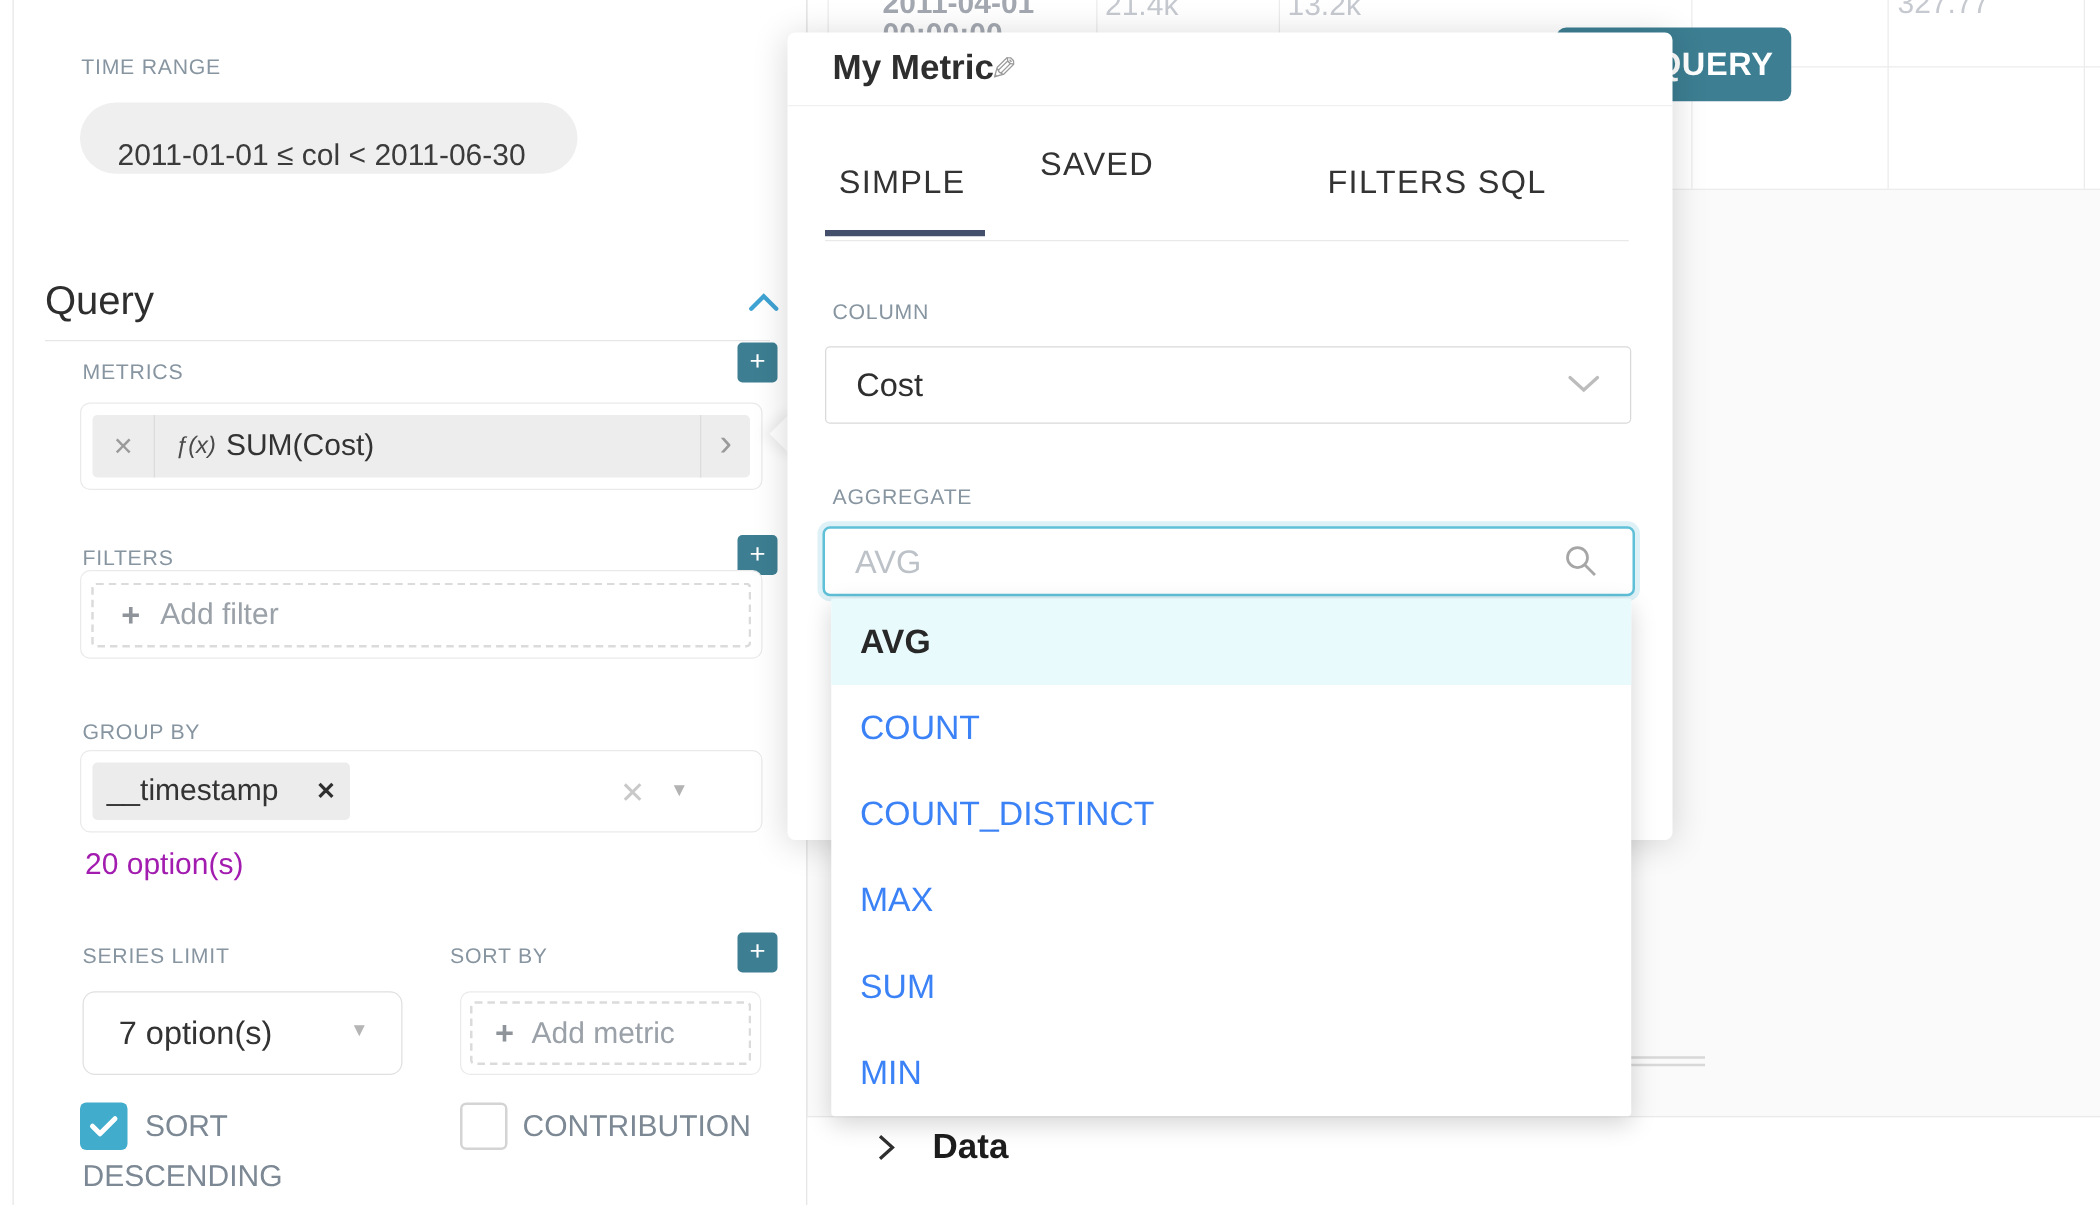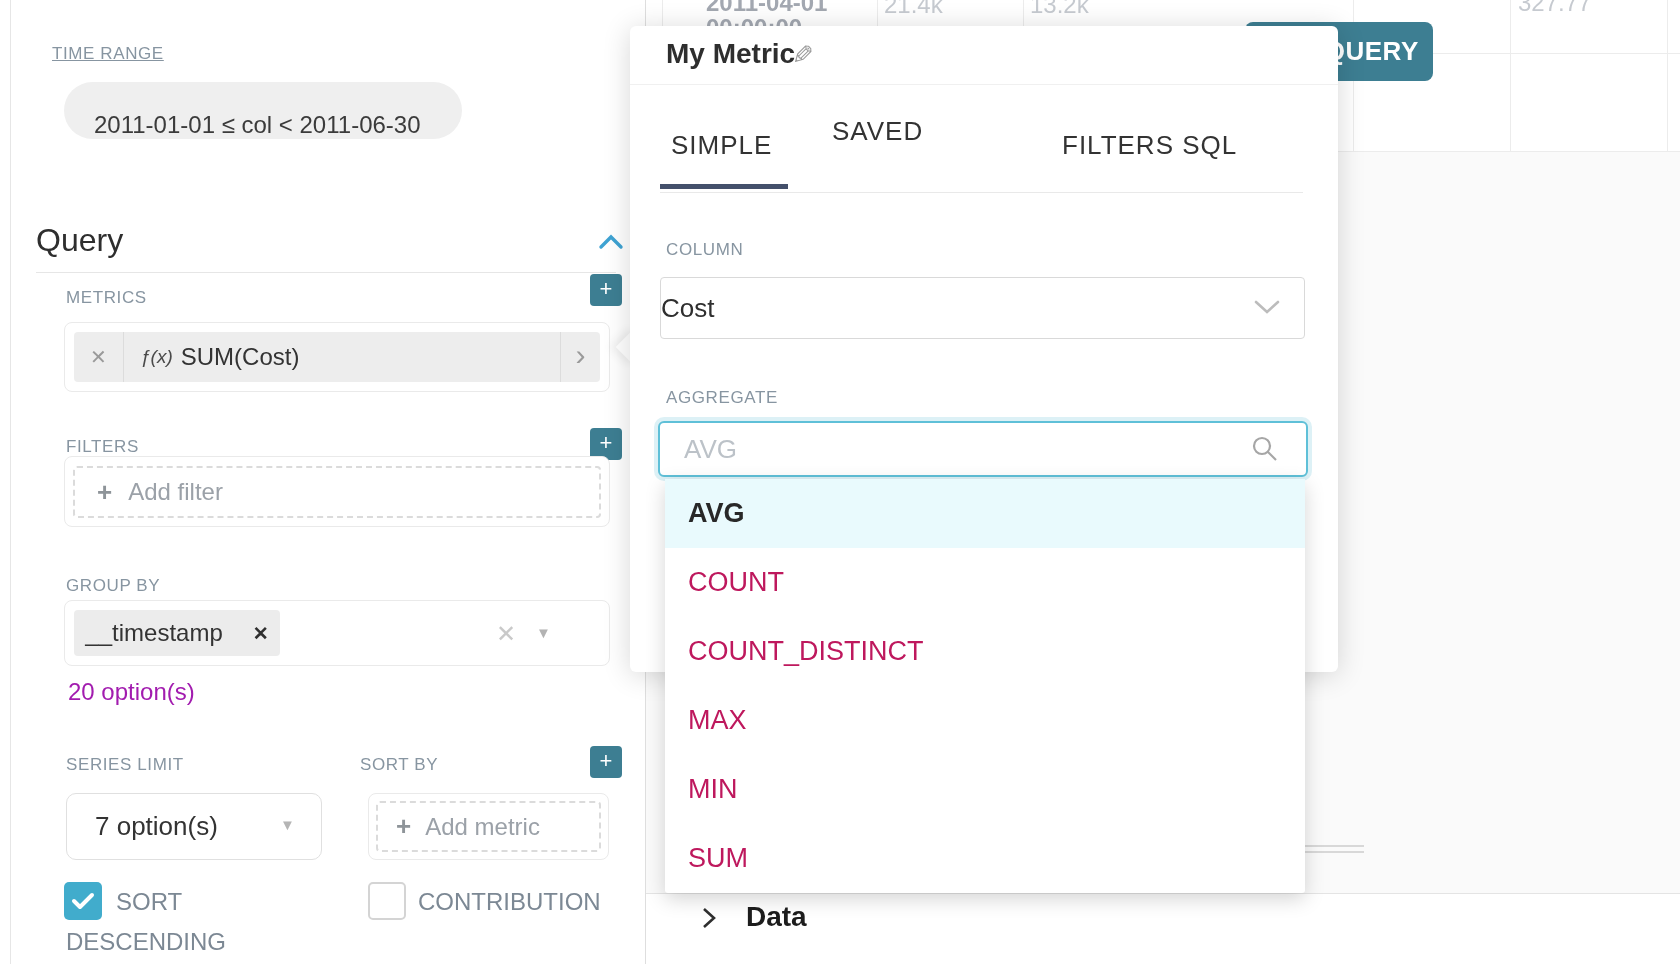--- a/index.html
+++ b/index.html
@@ -26,21 +26,21 @@
   #south-border { left:646px; top:893px; width:1034px; height:1px; background:#e4e4e4; z-index:3; }
   #data-panel { left:646px; top:894px; width:1034px; height:70px; background:#fff; z-index:3; }
   #data-chevron { left:700px; top:905px; z-index:4; }
   #data-title { left:746px; top:901px; font-size:28px; font-weight:700; color:#1d1d1d; z-index:4; }
 
   
   .cap-label { font-size:17px; font-weight:500; color:#8795a1; letter-spacing:.6px; z-index:2; }
   .plus-btn { width:32px; height:32px; background:#3d7e92; border-radius:4px; color:#fff; font-size:22px;
     display:flex; align-items:center; justify-content:center; z-index:2; line-height:1; padding-bottom:2px; }
 
-  #time-range-label { left:52px; top:44px;text-decoration:underline; }
+  #time-range-label { left:65px; top:44px; }
   #time-range-pill { left:64px; top:82px; width:398px; height:57px; background:#efefef; border-radius:29px;
     display:flex; align-items:flex-end; padding-left:30px; font-size:24px; color:#3b3b3b; z-index:2; }
 
   #query-title { left:36px; top:222px; font-size:32px; color:#2e2e2e; z-index:2; }
   #query-collapse { left:598px; top:233px; z-index:2; }
   #query-divider { left:36px; top:272px; width:580px; height:1px; background:#e6e6e6; z-index:2; }
 
   #metrics-label { left:66px; top:288px; }
   #metrics-add { left:590px; top:274px; }
   #metric-box { left:64px; top:322px; width:546px; height:70px; border:1px solid #eaeaea; border-radius:8px; background:#fff; z-index:2; }
@@ -95,33 +95,33 @@
 
   .tab { font-size:26px; color:#333; letter-spacing:1px; z-index:11; }
   #tab-simple { left:671px; top:130px; }
   #tab-saved { left:832px; top:116px; }
   #tab-custom { left:1062px; top:130px; }
   #tab-underline { left:660px; top:184px; width:128px; height:5px; background:#44506b; z-index:11; }
   #tabs-divider { left:660px; top:192px; width:643px; height:1px; background:#e9e9e9; z-index:11; }
 
   #column-label { left:666px; top:240px; z-index:11; }
   #column-select { left:660px; top:277px; width:645px; height:62px; border:1px solid #d9d9d9; border-radius:4px;
-    display:flex; align-items:center; font-size:26px; color:#2f2f2f; background:#fff; z-index:11; }
+    display:flex; align-items:center; padding-left:24px; font-size:26px; color:#2f2f2f; background:#fff; z-index:11; }
   #column-caret { left:1252px; top:297px; z-index:12; }
 
   #aggregate-label { left:666px; top:388px; z-index:11; }
   #aggregate-input { left:658px; top:421px; width:650px; height:56px; border:2px solid #5fc0d8; border-radius:6px;
     box-shadow:0 0 0 4px rgba(99,191,216,.22); font-size:26px; color:#333; padding:0 60px 0 24px;
     font-family:"Liberation Sans", sans-serif; z-index:11; outline:none; background:#fff; }
   #aggregate-input::placeholder { color:#bcc2c8; }
   #search-icon { left:1250px; top:434px; z-index:12; }
 
   #agg-list { left:665px; top:479px; width:640px; height:414px; background:#fff; box-shadow:0 6px 20px rgba(0,0,0,.17);
     border-radius:3px; z-index:20; display:flex; flex-direction:column; }
-  .agg-opt { height:69px; line-height:69px; padding-left:23px; font-size:27px; color:#be185d; }
+  .agg-opt { height:69px; line-height:69px; padding-left:23px; font-size:27px; color:#3b82f6; }
   .agg-opt.sel { background:#e9fafd; font-weight:600; color:#282828; }
 </style>
 </head>
 <body>
 
 <div id="stage">
 
   <div class="abs" id="main-bg"></div>
 
   <div class="abs vline" style="left:662px; top:0; height:151px;"></div>
@@ -259,17 +259,17 @@
       <circle cx="12" cy="12" r="8"></circle>
       <line x1="18" y1="18" x2="26" y2="26"></line>
     </svg>
   </div>
 
   <div class="abs" id="agg-list">
     <div class="agg-opt sel">AVG</div>
     <div class="agg-opt">COUNT</div>
     <div class="agg-opt">COUNT_DISTINCT</div>
     <div class="agg-opt">MAX</div>
+    <div class="agg-opt">SUM</div>
     <div class="agg-opt">MIN</div>
-    <div class="agg-opt">SUM</div>
   </div>
 
 </div>
 
 </body></html>

